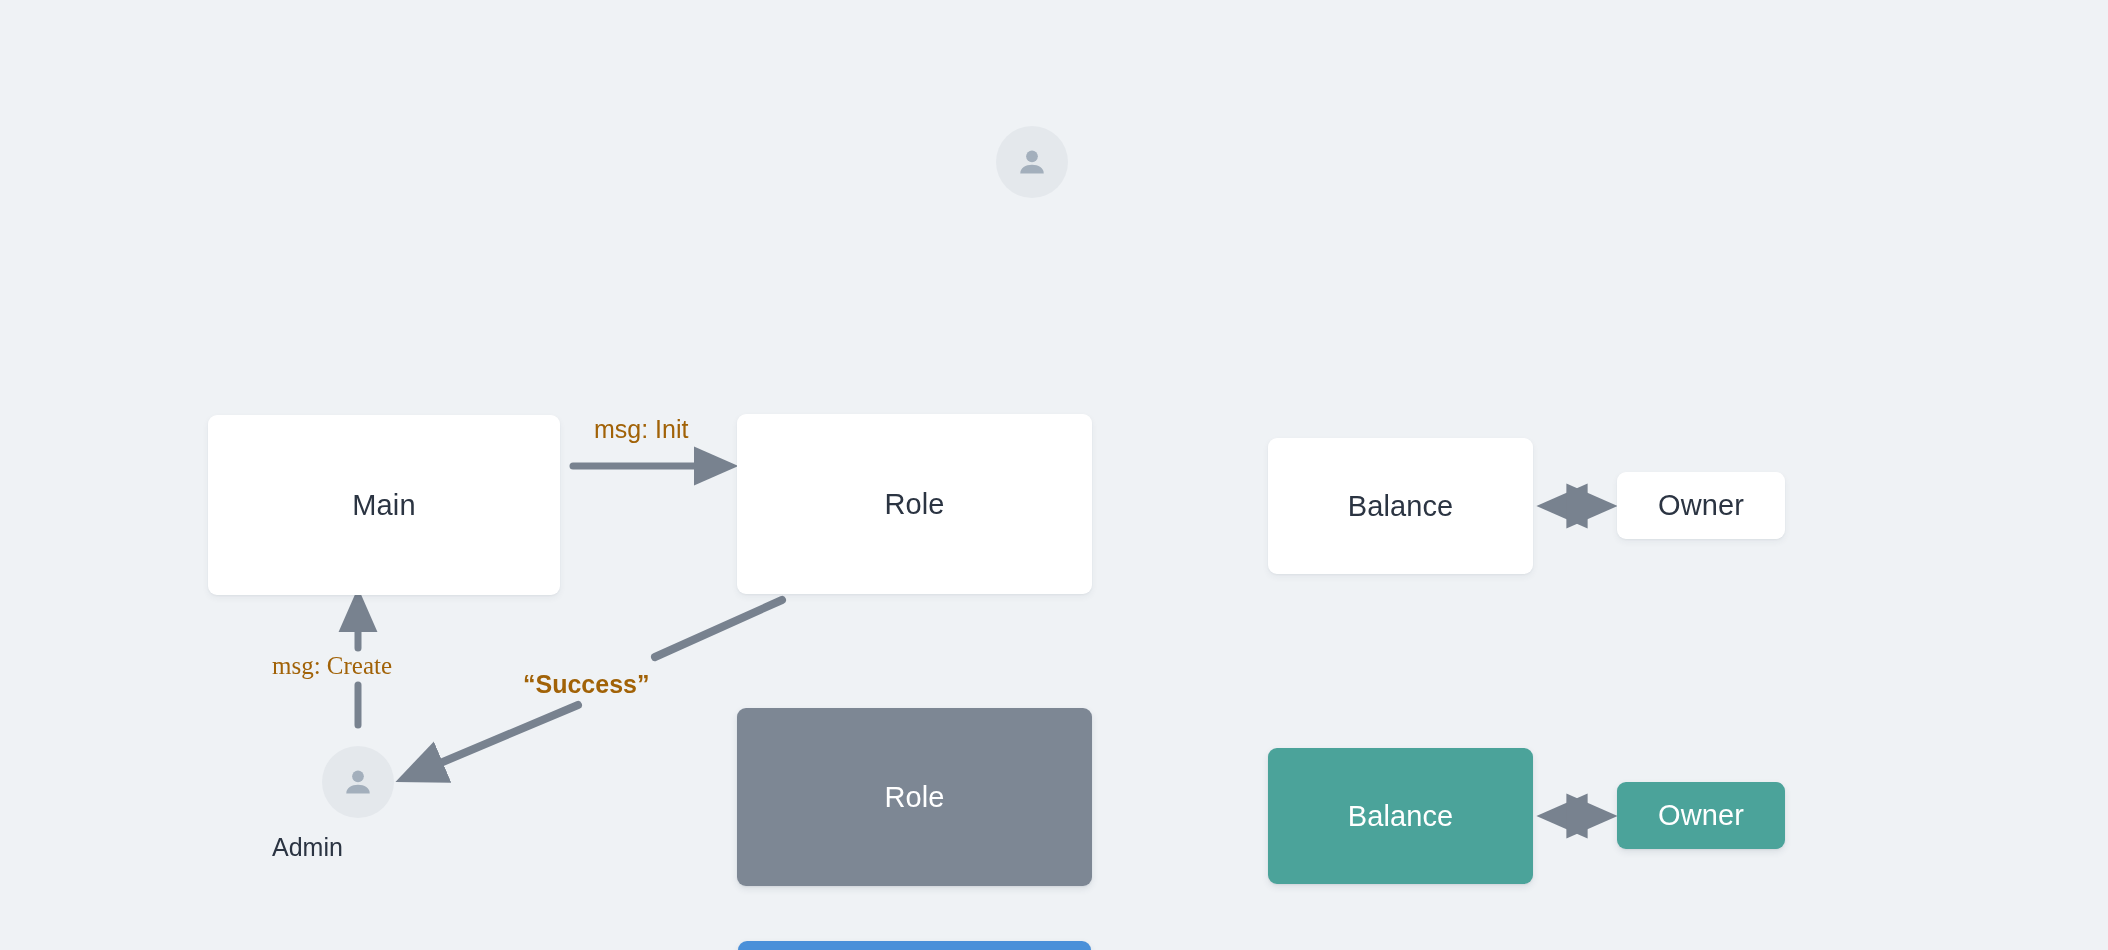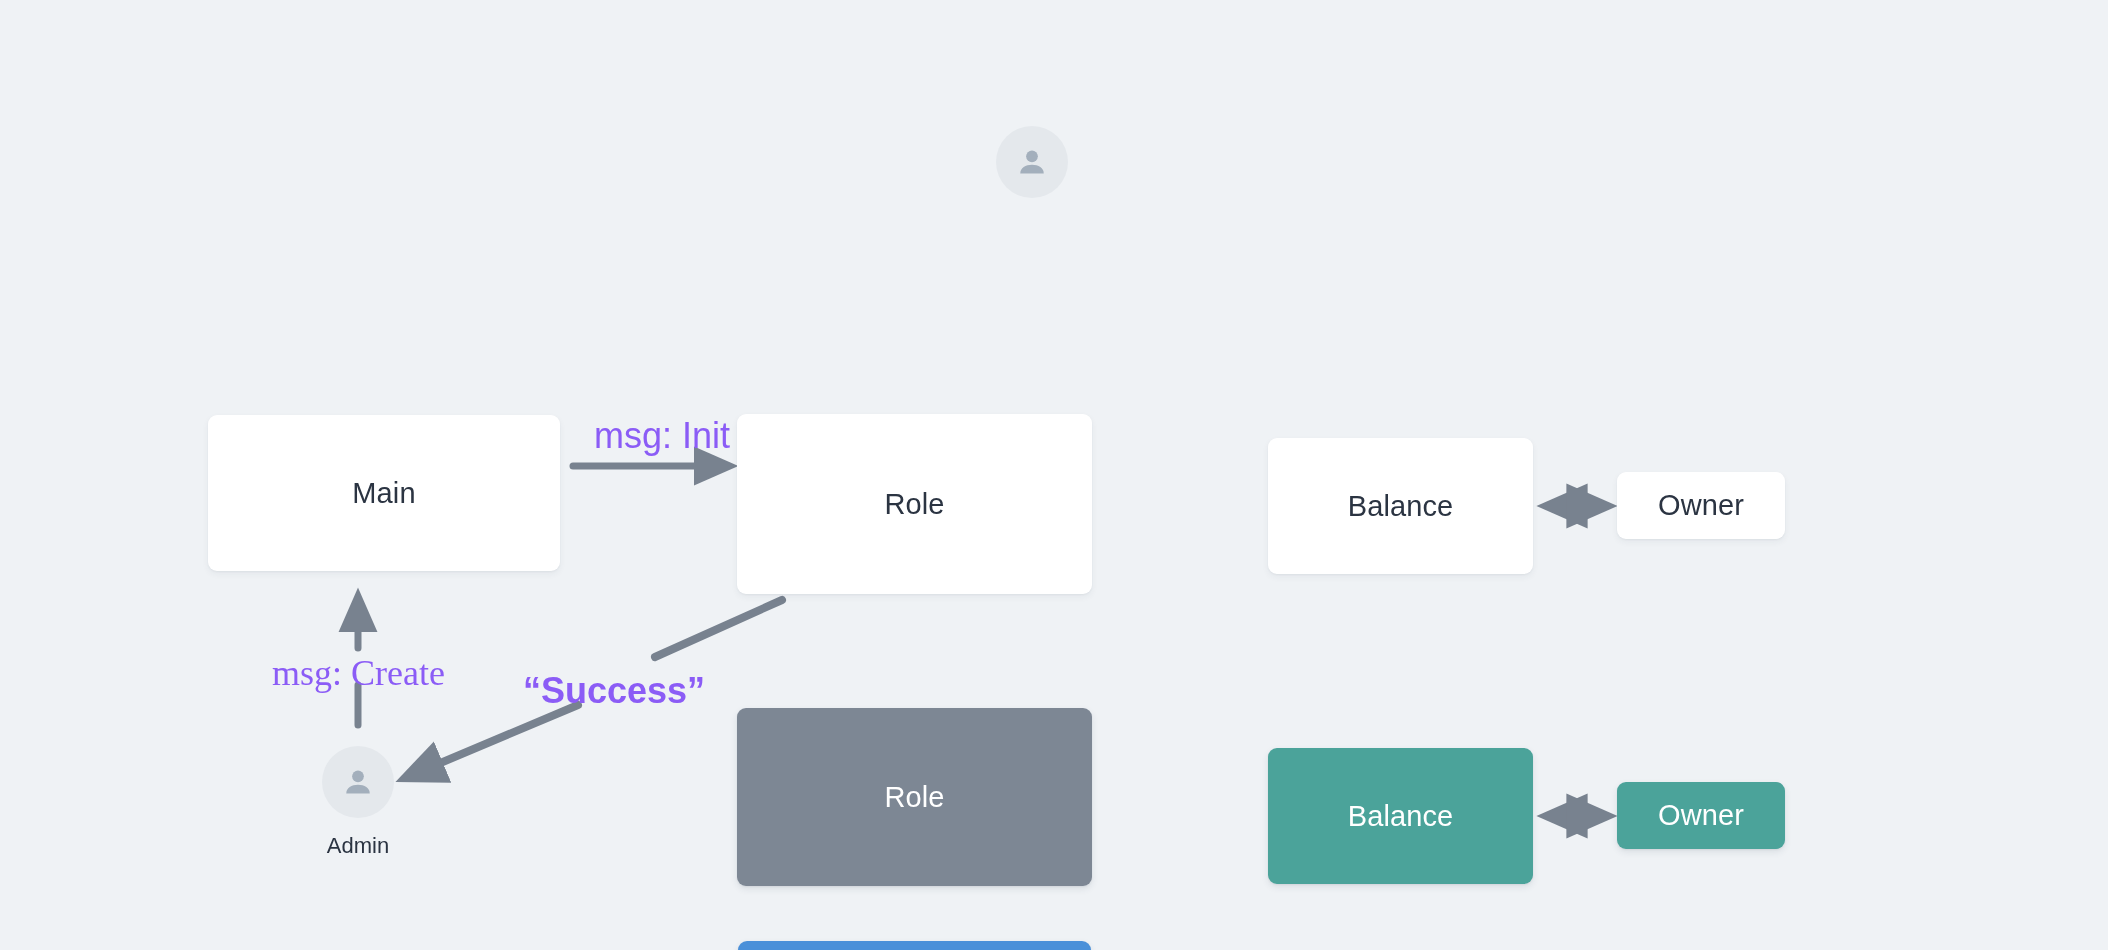--- a/index.html
+++ b/index.html
@@ -63,31 +63,30 @@
     box-sizing: border-box;
     border-radius: 50%;
     background: #e4e8ec;
     display: flex;
     align-items: center;
     justify-content: center;
   }
   .avatar svg { display: block; }
   .avatar-label {
     position: absolute;
-    text-align: center;
-    font-size: 22px;
+    font-size: 25px;
     color: #2b3442;
     white-space: nowrap;
   }
 
   
   .edge-label {
     position: absolute;
-    font-size: 36px;
-    color: #8b5cf6;
+    font-size: 25px;
+    color: #a16207;
     white-space: nowrap;
   }
 
   
   #edges {
     position: absolute;
     left: 0;
     top: 0;
     width: 2108px;
     height: 950px;
@@ -134,21 +133,21 @@
 
   <div class="avatar" style="left:996px; top:126px; width:72px; height:72px;">
     <span>
       <svg width="38" height="38" viewBox="0 0 24 24" fill="#a3afbc">
         <circle cx="12" cy="8.4" r="3.7"></circle>
         <path d="M4.6 19.2c0-3.5 3.3-5.4 7.4-5.4s7.4 1.9 7.4 5.4z"></path>
       </svg>
     </span>
   </div>
 
-  <div class="node white" style="left:208px; top:415px; width:352px; height:156px;">
+  <div class="node white" style="left:208px; top:415px; width:352px; height:180px;">
     <span>Main</span>
   </div>
 
   <div class="edge-label" style="left:594px; top:415px;">msg: Init</div>
 
   <div class="node white" style="left:737px; top:414px; width:355px; height:180px;">
     <span>Role</span>
   </div>
 
   <div class="edge-label" style="left:272px; top:652px;font-family:Liberation Serif, serif;">msg: Create</div>

